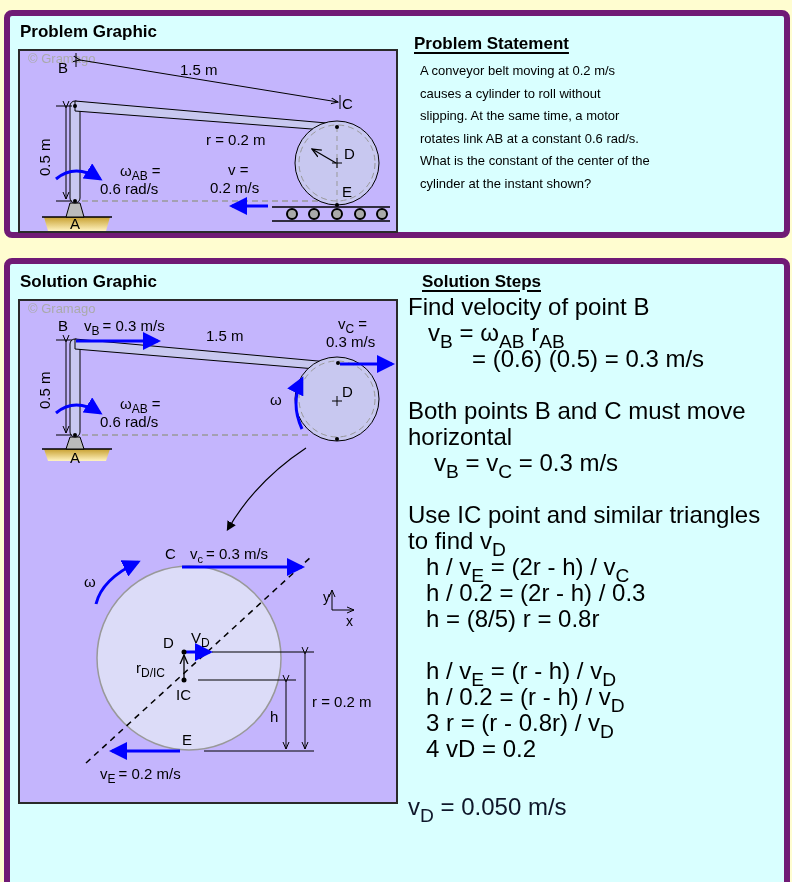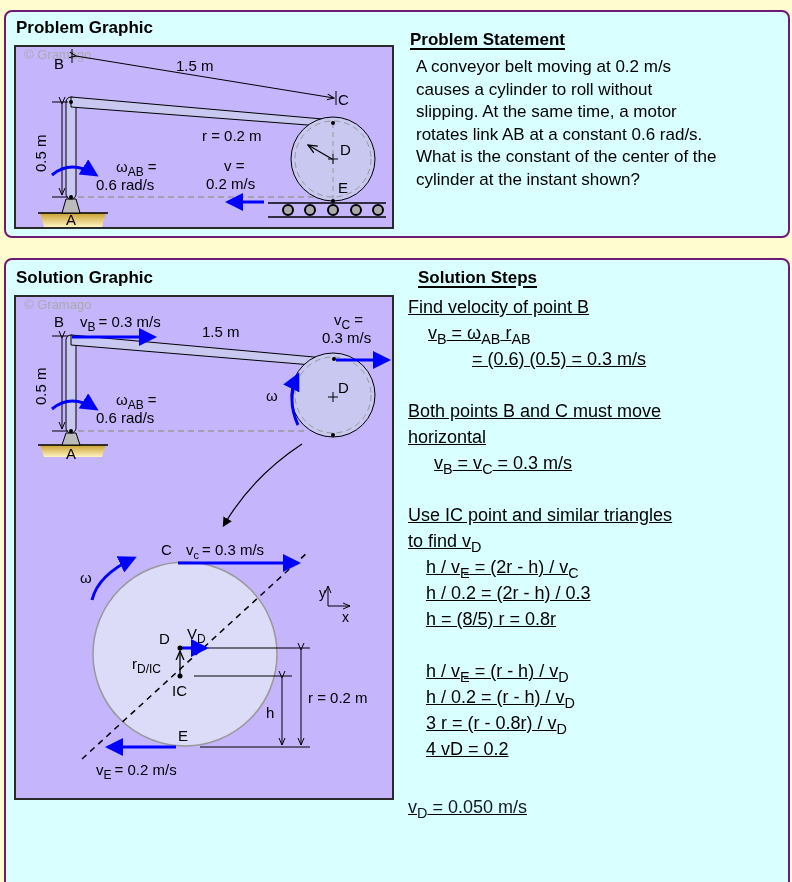--- a/index.html
+++ b/index.html
@@ -1,25 +1,25 @@
 <!DOCTYPE html>
 <html><head>
 <meta charset="utf-8">
 <style>
   html,body{margin:0;padding:0;}
   body{width:792px;height:882px;background:#fffdd0;font-family:"Liberation Sans",sans-serif;position:relative;overflow:hidden;color:#000;}
-  .panel{position:absolute;background:#d9ffff;border:2px solid #701a75;border-radius:8px;box-sizing:border-box;}
+  .panel{position:absolute;background:#d9ffff;border:6px solid #701a75;border-radius:8px;box-sizing:border-box;}
   #p1{left:4px;top:10px;width:786px;height:228px;}
   #p2{left:4px;top:258px;width:786px;height:701px;}
   .ptitle{position:absolute;font-weight:bold;font-size:17px;}
   .ul{text-decoration:underline;text-decoration-thickness:2px;text-underline-offset:3px;}
   .gbox{position:absolute;background:#c4b5fd;border:2px solid #2a2a2a;box-sizing:border-box;}
   svg text{font-family:"Liberation Sans",sans-serif;}
-  .stmt{position:absolute;left:410px;top:44px;font-size:17px;line-height:22.5px;width:370px;}
-  .steps{position:absolute;left:408px;top:294px;font-size:18px;line-height:26px;text-decoration:underline;}
+  .stmt{position:absolute;left:410px;top:44px;font-size:13px;line-height:22.5px;width:370px;}
+  .steps{position:absolute;left:408px;top:294px;font-size:24px;line-height:26px;}
   .steps .ln{white-space:nowrap;height:26px;}
   .ind1{padding-left:20px;}
   .ind2{padding-left:64px;}
   .ind3{padding-left:26px;}
   .ind4{padding-left:18px;}
   sub{font-size:0.8em;vertical-align:-0.35em;line-height:0;}
   .red{color:#0f172a;}
 </style>
 </head>
 <body>

